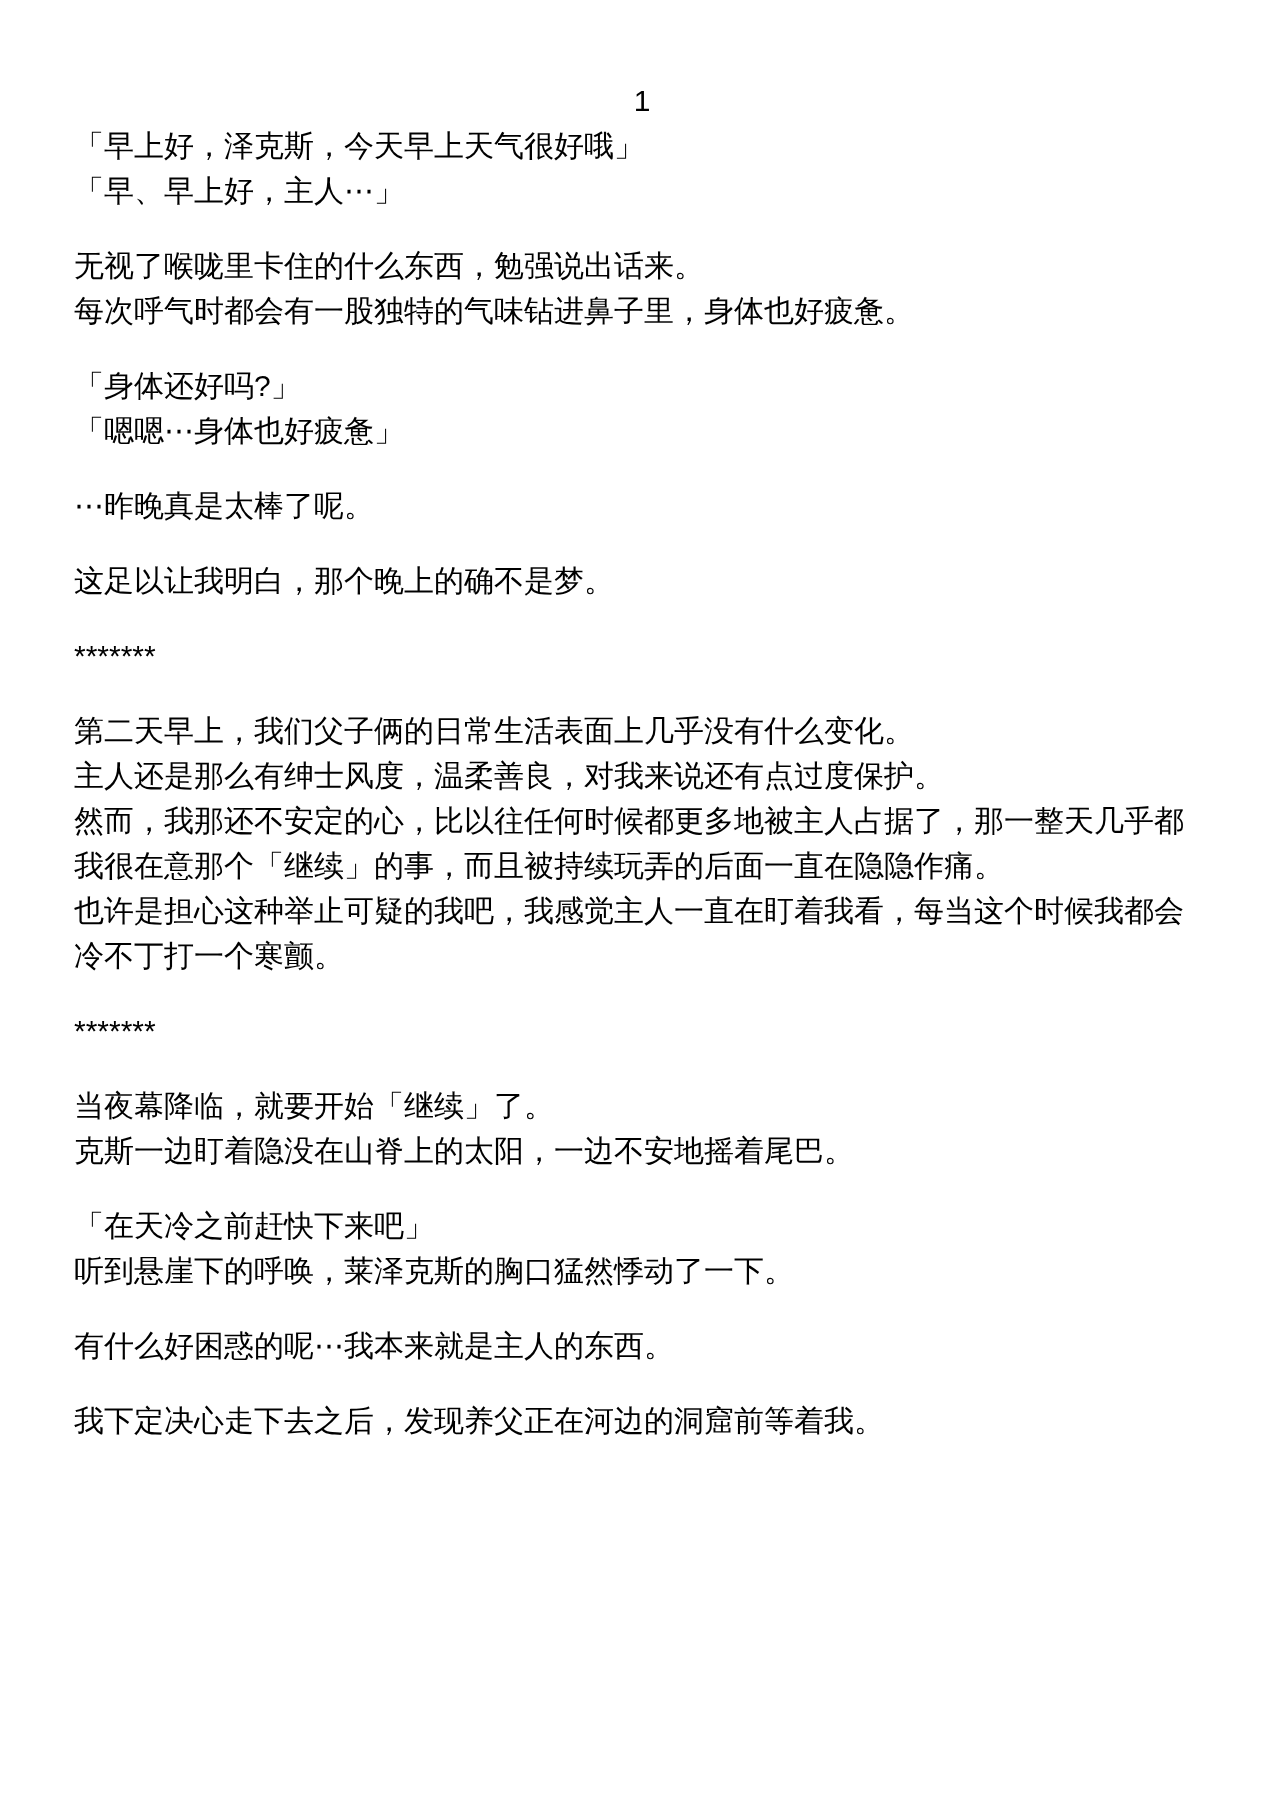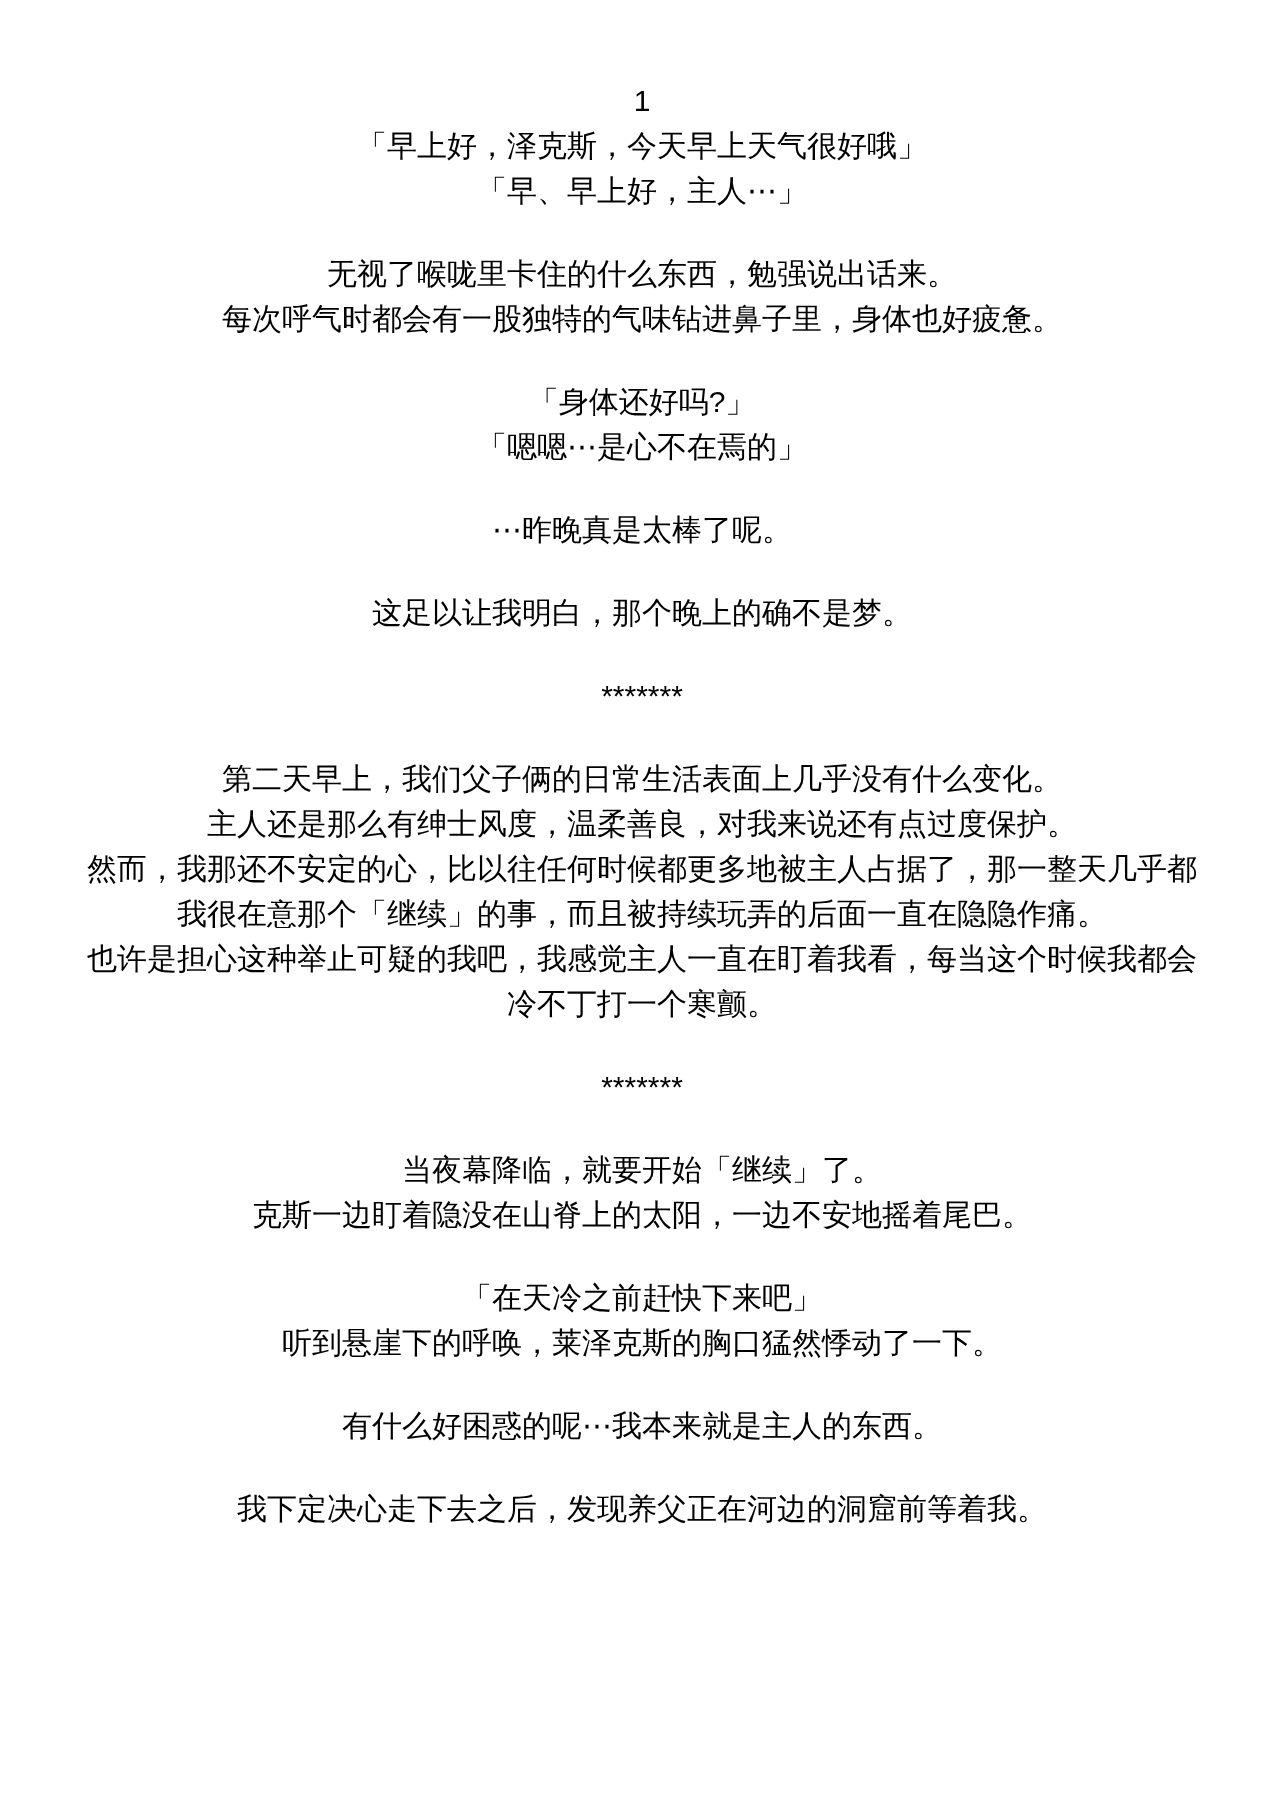--- a/index.html
+++ b/index.html
@@ -19,46 +19,45 @@
     overflow: hidden;
   }
   .page-number {
     font-size: 30px;
     line-height: 45px;
     font-weight: 500;
     text-align: center;
     letter-spacing: 0;
   }
   .para { margin: 0; }
-  .para + .para { margin-top: 38px; }
+  .para + .para { margin-top: 30px; }
   .line {
     font-size: 30px;
     line-height: 45px;
     font-weight: 500;
     letter-spacing: 0;
     white-space: nowrap;
-    text-align: center;
   }
 </style>
 </head>
 <body>
 
 <main class="page">
   <div class="page-number">1</div>
   <section class="para">
       <div class="line">「早上好，泽克斯，今天早上天气很好哦」</div>
       <div class="line">「早、早上好，主人⋯」</div>
     </section>
   <section class="para">
       <div class="line">无视了喉咙里卡住的什么东西，勉强说出话来。</div>
       <div class="line">每次呼气时都会有一股独特的气味钻进鼻子里，身体也好疲惫。</div>
     </section>
   <section class="para">
       <div class="line">「身体还好吗?」</div>
-      <div class="line">「嗯嗯⋯是心不在焉的」</div>
+      <div class="line">「嗯嗯⋯身体也好疲惫」</div>
     </section>
   <section class="para">
       <div class="line">⋯昨晚真是太棒了呢。</div>
     </section>
   <section class="para">
       <div class="line">这足以让我明白，那个晚上的确不是梦。</div>
     </section>
   <section class="para">
       <div class="line">*******</div>
     </section>

